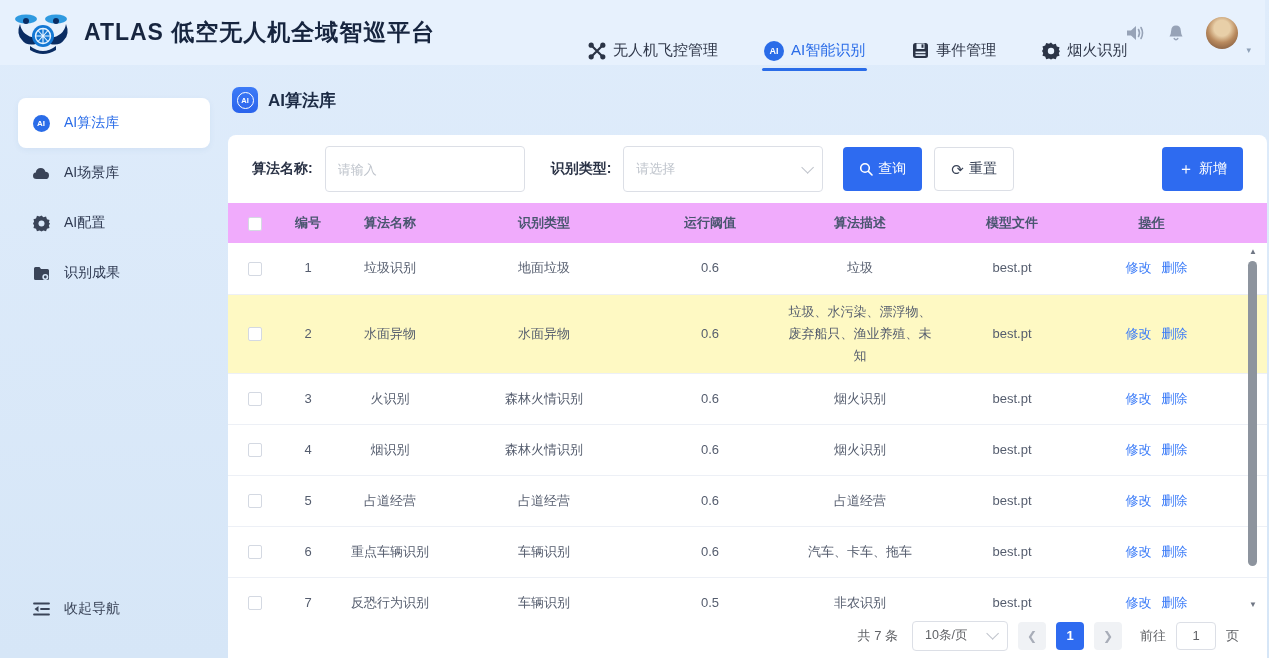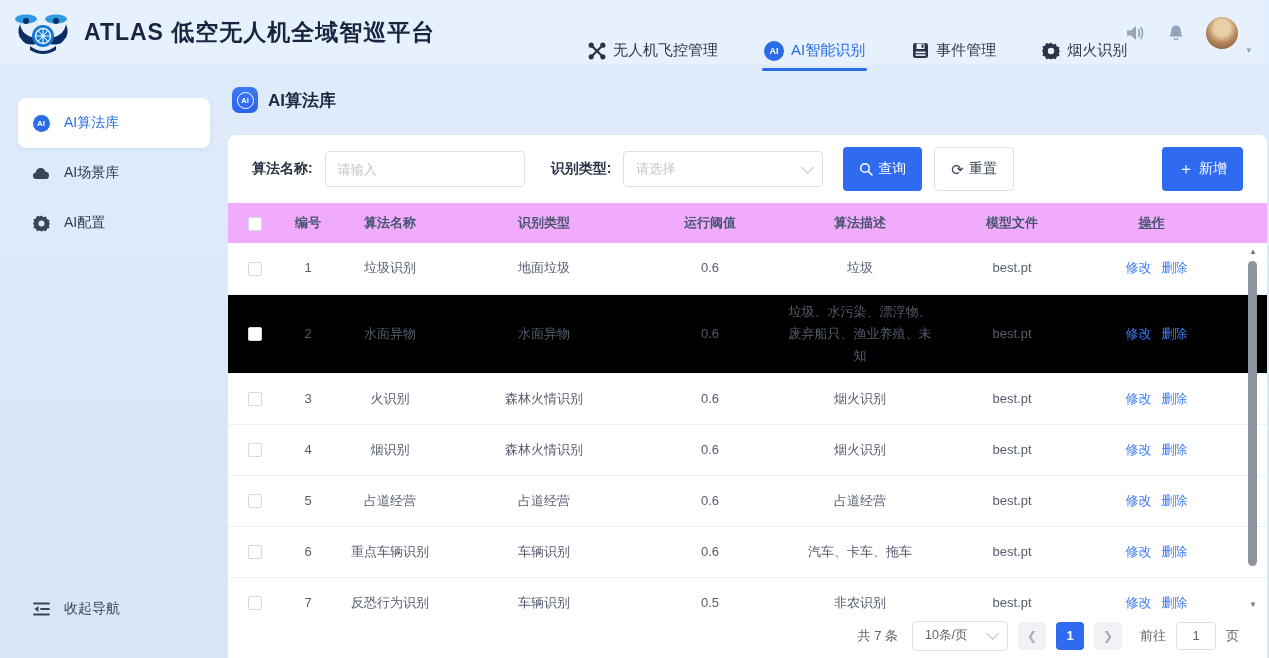--- a/index.html
+++ b/index.html
@@ -48,21 +48,21 @@
   .page-badge .inner { width:17px; height:17px; border-radius:50%; border:1.5px solid #fff; color:#fff;
                 font-size:7.5px; font-weight:700; display:flex; align-items:center; justify-content:center; }
   .page-title { font-size:17px; font-weight:700; color:#1c2b45; }
 
   .card { position:absolute; top:70px; left:0; right:2px; bottom:0; background:#fff;
           border-radius:8px 8px 0 0; overflow:hidden; }
 
   
   .filter-bar { display:flex; align-items:center; height:68px; padding:0 24px; gap:12px; }
   .f-label { font-size:14px; font-weight:700; color:#2b3346; white-space:nowrap; }
-  .f-input, .f-select { width:200px; height:36px; border:1px solid #dcdfe6; border-radius:4px;
+  .f-input, .f-select { width:200px; height:46px; border:1px solid #dcdfe6; border-radius:4px;
           font-size:13px; padding:0 12px; color:#606266; background:#fff; outline:none;
           font-family:"Liberation Sans","DejaVu Sans",sans-serif; }
   .f-input::placeholder { color:#bfc4cc; }
   .f-select { display:flex; align-items:center; justify-content:space-between; color:#bfc4cc; cursor:pointer; }
   .chev { width:9px; height:9px; border-right:1.5px solid #c0c4cc; border-bottom:1.5px solid #c0c4cc;
           transform:rotate(45deg) translateY(-3px); }
   .f-select.small { width:96px; height:30px; font-size:12.5px; color:#606266; margin-left:4px; }
   .btn { height:44px; border-radius:4px; border:none; font-size:14px; cursor:pointer;
          display:inline-flex; align-items:center; justify-content:center; gap:5px; padding:13px 16px;
          font-family:"Liberation Sans","DejaVu Sans",sans-serif; }
@@ -72,21 +72,21 @@
   .ico-refresh { font-size:15px; line-height:1; }
   .ico-plus { font-size:16px; font-weight:400; line-height:1; }
 
   
   table { width:100%; border-collapse:collapse; table-layout:fixed; }
   thead th { background:#f0abfc; height:40px; font-size:13px; font-weight:700; color:#4a5670;
              text-align:center; }
   .rows-clip { height:370px; overflow:hidden; position:relative; }
   tbody td { height:51px; font-size:13px; color:#555d6e; text-align:center;
              border-bottom:1px solid #edf0f6; padding:6px 10px; line-height:1.7; }
-  tr.hl td { background:#000000; }
+  tr.hl td { background:#fef9c3; }
   .checkbox { display:inline-block; width:14px; height:14px; border:1px solid #d4d9e2; border-radius:2px;
               background:#fff; cursor:pointer; vertical-align:middle; }
   a.op { color:#3a7bf8; text-decoration:none; cursor:pointer; margin:0 5px; }
   .c-op { padding-right:46px !important; }
   th.c-op { padding-right:46px;text-decoration:underline; }
 
   
   .vscroll { position:absolute; top:112px; right:8px; width:12px; bottom:48px; }
   .vs-arrow { position:absolute; left:0; width:12px; height:10px; color:#6f7684; font-size:8px;
               text-align:center; line-height:10px; }
@@ -202,20 +202,30 @@
       <span>AI场景库</span>
     </div>
     <div class="side-item">
       <span class="side-ico">
         <svg width="17" height="17" viewBox="0 0 18 18">
           <path d="M9 0.5 L11 2.5 L13.8 1.7 L14.8 4.4 L17.5 5.2 L16.8 8 L18 9 L16.8 11 L17.5 13.8 L14.8 14.6 L13.8 17.3 L11 16.5 L9 17.5 L7 16.5 L4.2 17.3 L3.2 14.6 L0.5 13.8 L1.2 11 L0 9 L1.2 7 L0.5 4.4 L3.2 3.6 L4.2 0.9 L7 1.7 Z" fill="#3a4458"></path>
           <circle cx="9" cy="9" r="3.2" fill="#d9e8fa"></circle>
         </svg>
       </span>
       <span>AI配置</span>
+    </div>
+    <div class="side-item">
+      <span class="side-ico">
+        <svg width="17" height="15" viewBox="0 0 17 15">
+          <path d="M1 2.5 Q1 1 2.5 1 H6.5 L8 3 H14.5 Q16 3 16 4.5 V12.5 Q16 14 14.5 14 H2.5 Q1 14 1 12.5 Z" fill="#3a4458"></path>
+          <circle cx="12.3" cy="11" r="3" fill="#d9e8fa"></circle>
+          <circle cx="12.3" cy="11" r="1.4" fill="#3a4458"></circle>
+        </svg>
+      </span>
+      <span>识别成果</span>
     </div>
     <div class="collapse-row">
       <span class="side-ico">
         <svg width="17" height="14" viewBox="0 0 17 14">
           <path d="M1 1.5 H16 M1 12.5 H16 M8 7 H16" stroke="#3a4458" stroke-width="1.8" stroke-linecap="round"></path>
           <path d="M5.5 4 L1.5 7 L5.5 10 Z" fill="#3a4458"></path>
         </svg>
       </span>
       <span>收起导航</span>
     </div>

